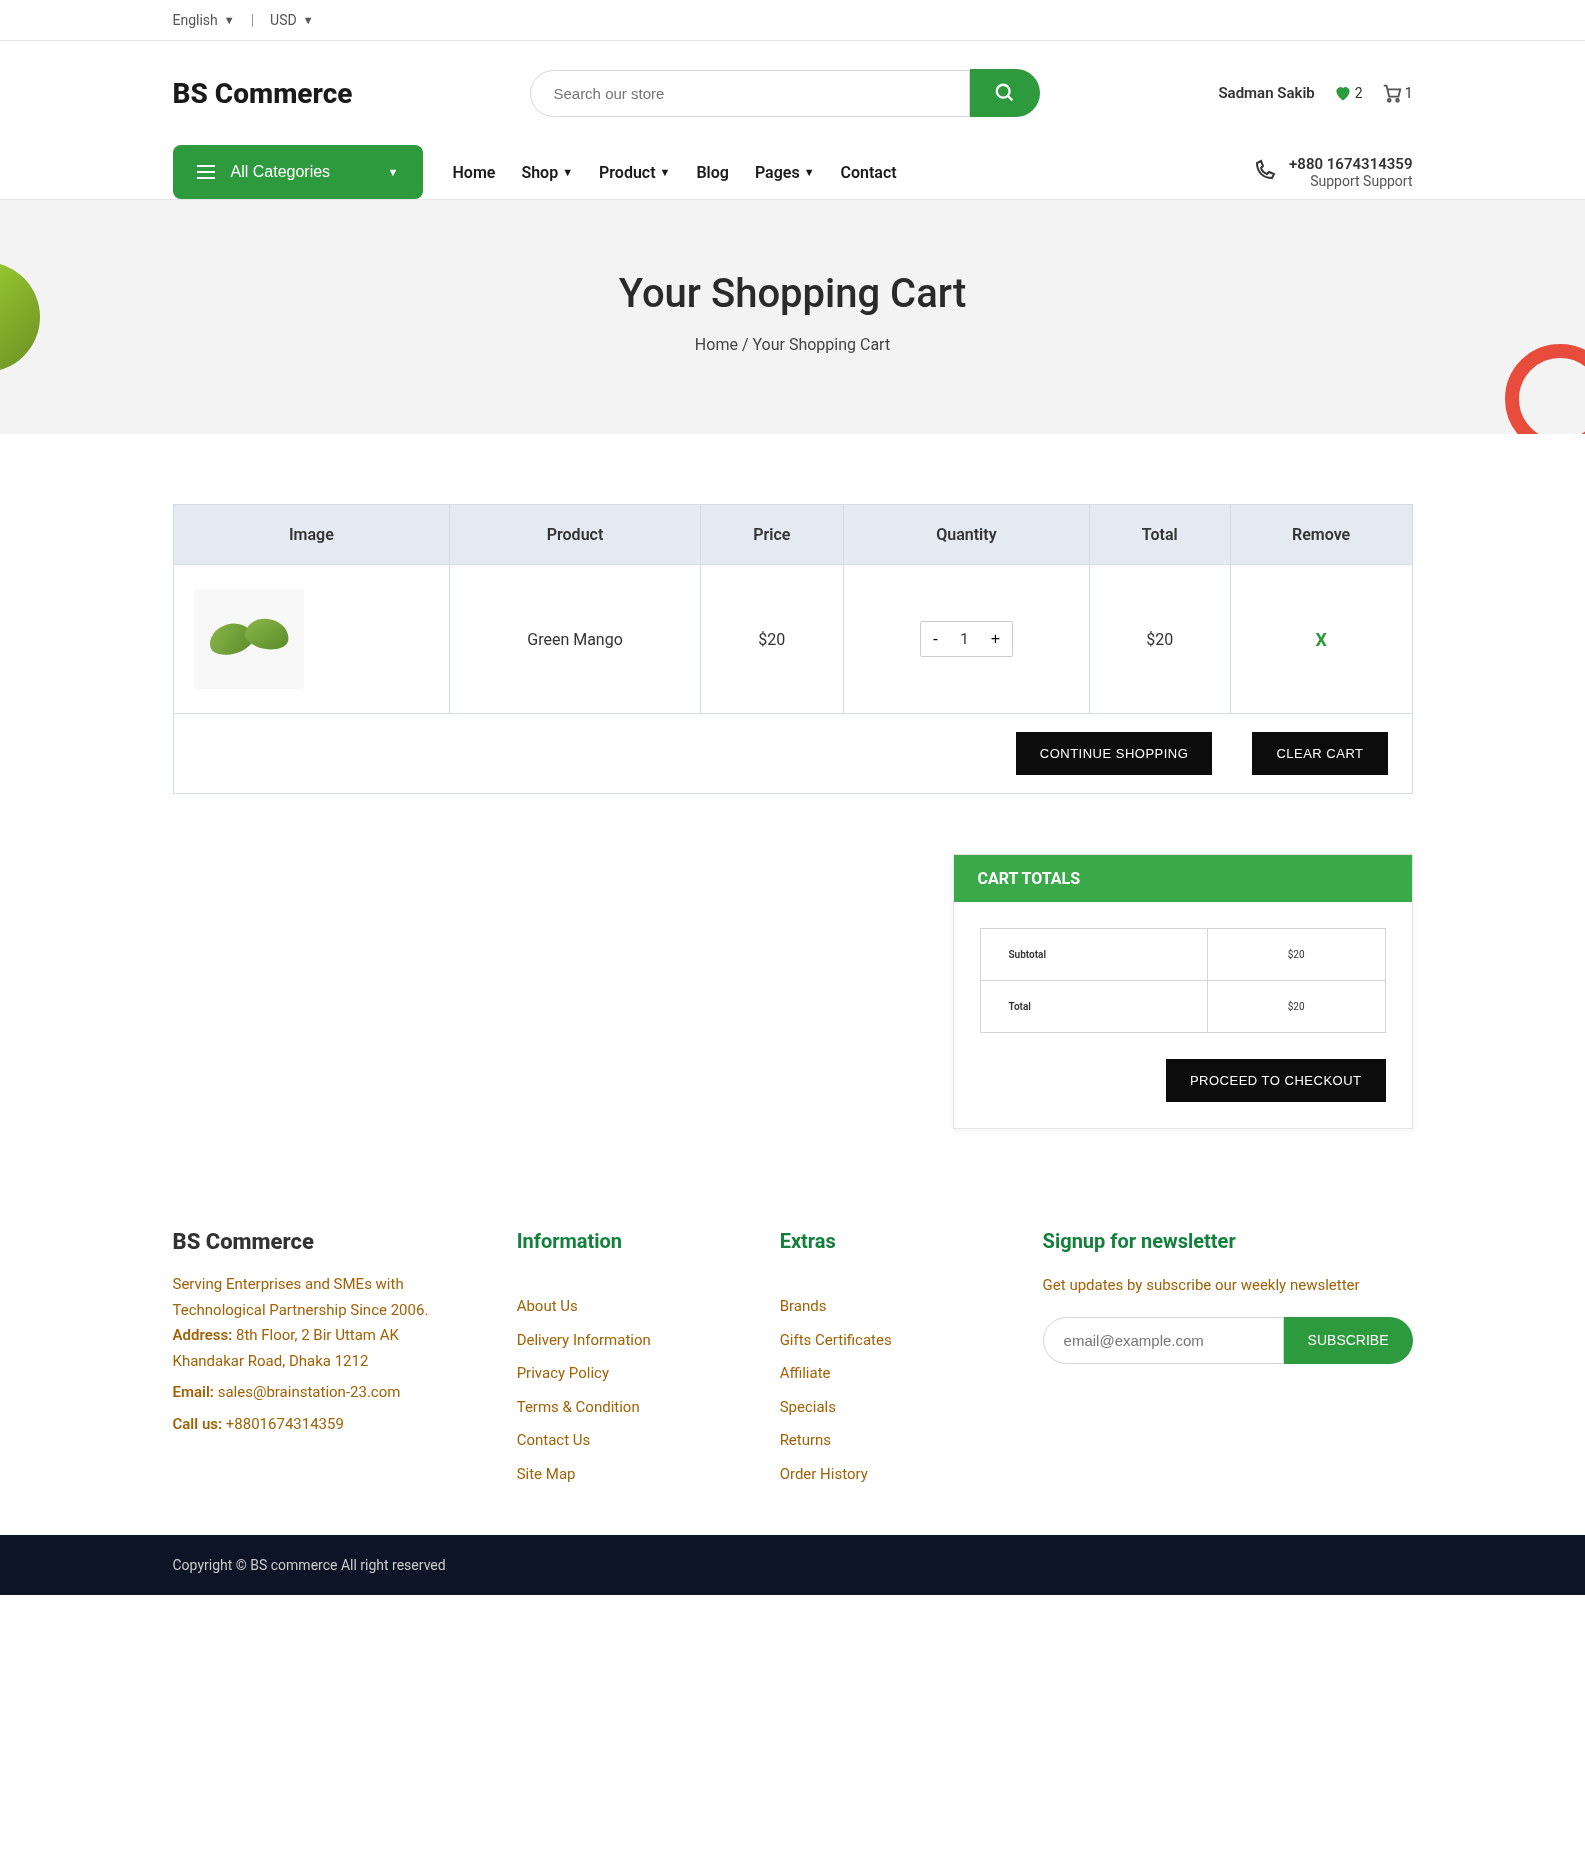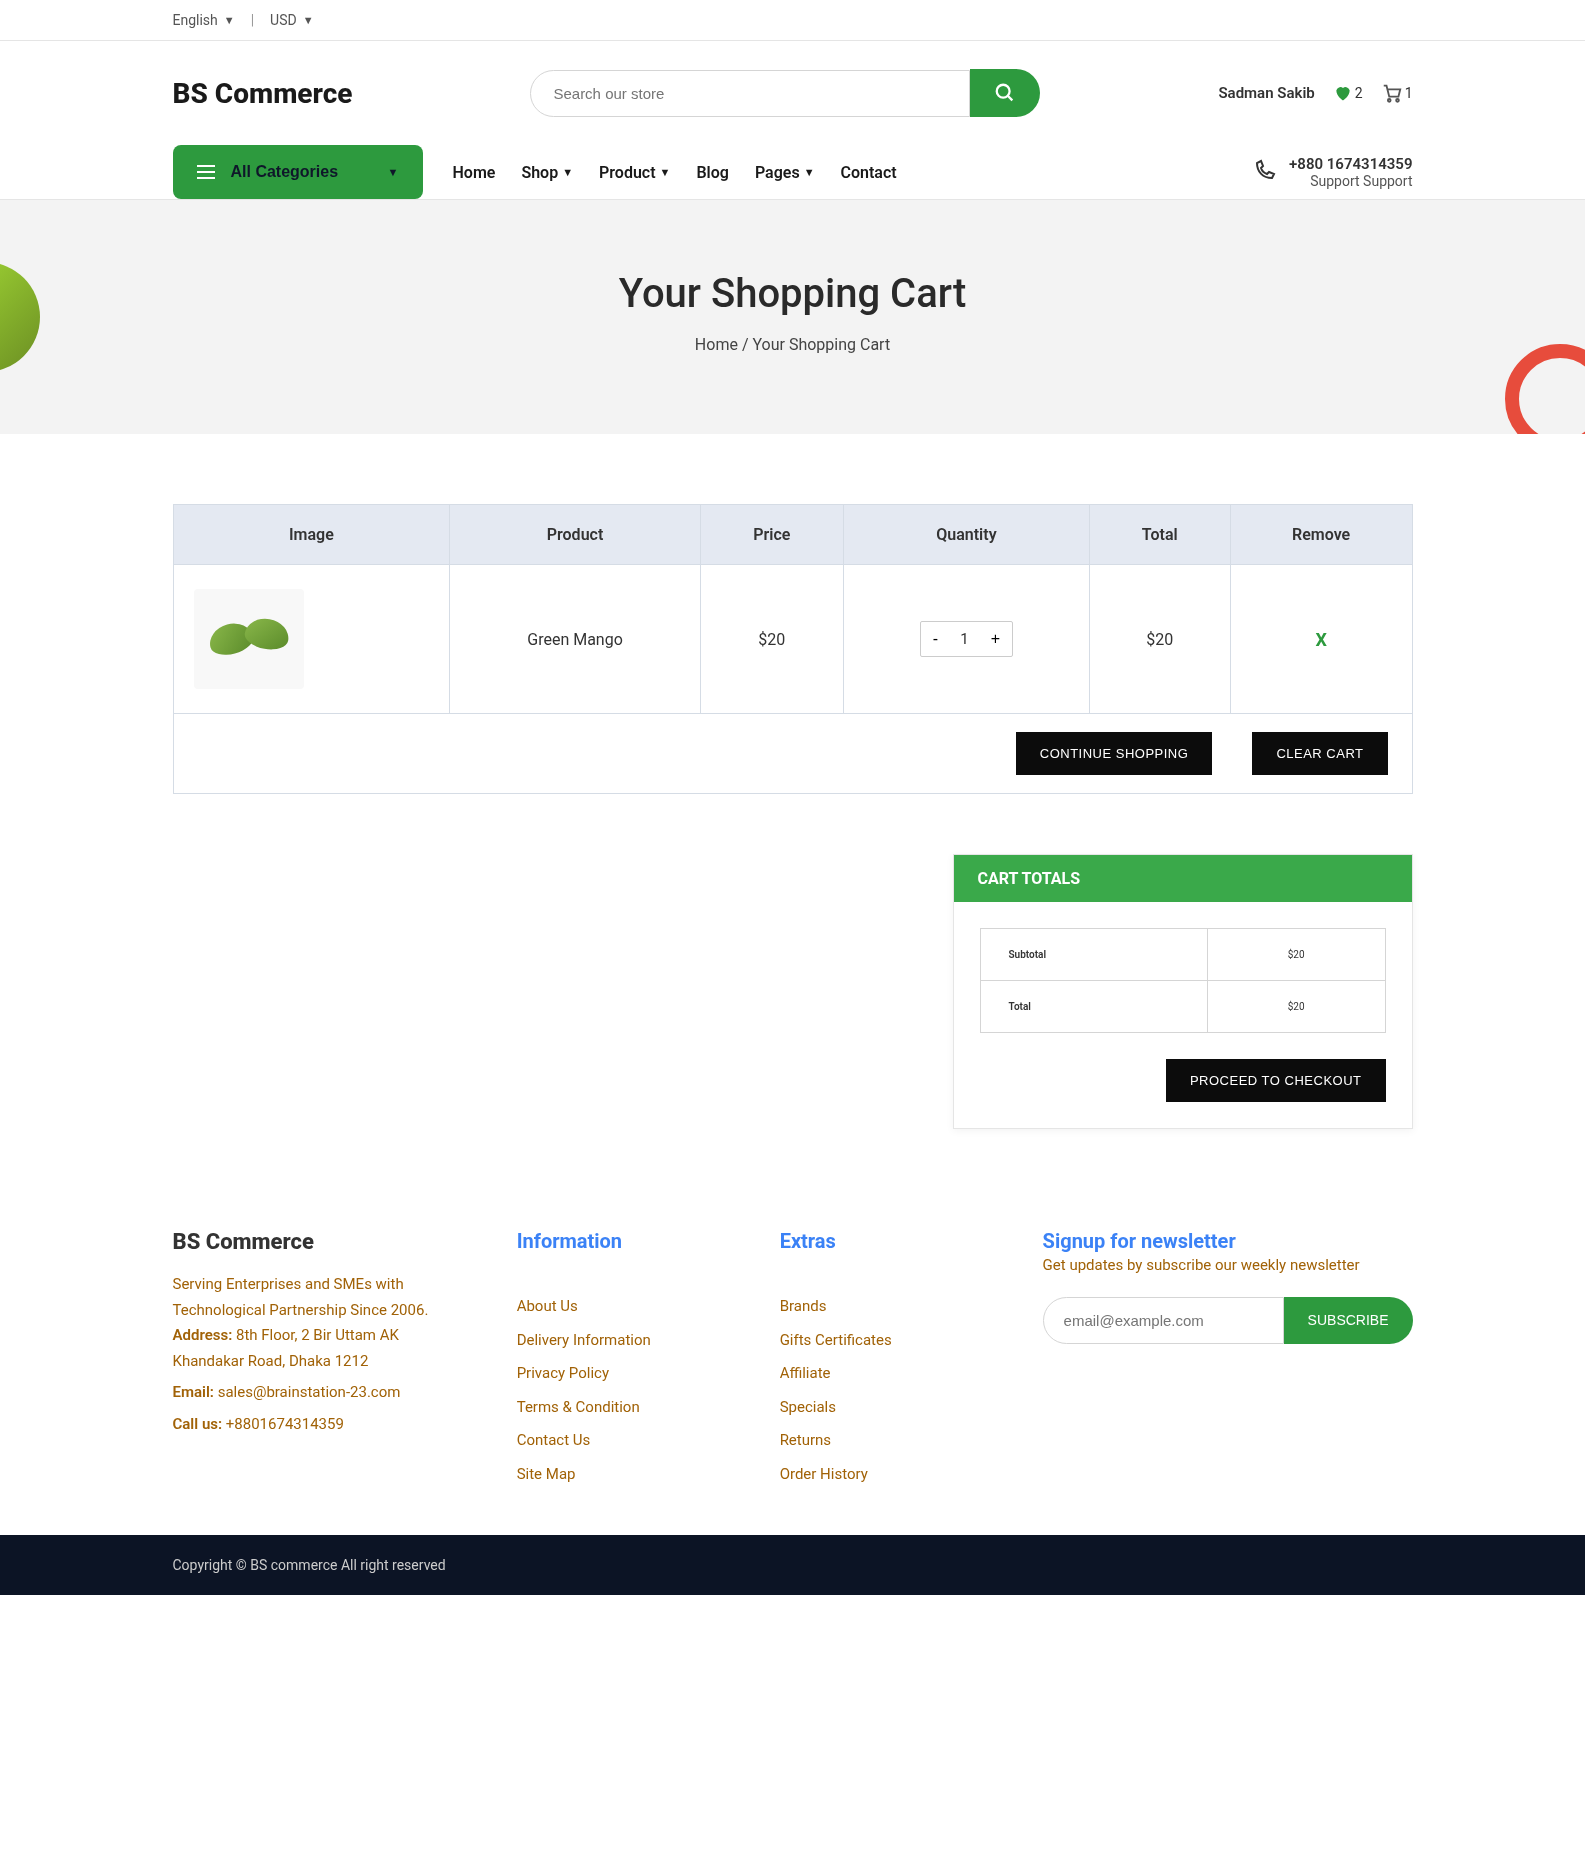--- a/index.html
+++ b/index.html
@@ -23,21 +23,21 @@
 .header-right { display: flex; align-items: center; gap: 18px; }
 .username { font-weight: 600; font-size: 15px; }
 .icon-badge { display: flex; align-items: center; gap: 2px; font-size: 14px; }
 .heart-icon svg { width: 20px; height: 20px; fill: #2d9a3e; }
 .cart-icon svg { width: 22px; height: 22px; fill: none; stroke: #555; stroke-width: 2; }
 
 
 .nav-row { border-bottom: 1px solid #e5e5e5; }
 .nav-row .container { display: flex; align-items: center; justify-content: space-between; }
 .nav-left { display: flex; align-items: center; gap: 30px; }
-.cat-btn { background: #2d9a3e; color: #0f172a; border: none; border-radius: 8px; padding: 18px 24px; display: flex; align-items: center; gap: 20px; font-size: 16px; font-weight: 700; cursor: pointer; min-width: 250px; justify-content: space-between; }
+.cat-btn { background: #2d9a3e; color: #ffffff; border: none; border-radius: 8px; padding: 18px 24px; display: flex; align-items: center; gap: 20px; font-size: 16px; font-weight: 400; cursor: pointer; min-width: 250px; justify-content: space-between; }
 .cat-btn-left { display: flex; align-items: center; gap: 16px; }
 .main-nav { display: flex; gap: 26px; }
 .nav-item { font-size: 16px; font-weight: 600; color: #1a1a1a; cursor: pointer; display: flex; align-items: center; gap: 4px; }
 .nav-right { display: flex; align-items: center; gap: 12px; text-align: right; }
 .phone-icon svg { width: 24px; height: 24px; }
 .phone-text .num { font-weight: 600; font-size: 15px; }
 .phone-text .sup { font-size: 14px; color: #555; }
 
 
 .hero { background: #f3f3f3; padding: 70px 0 80px; text-align: center; position: relative; overflow: hidden; }
@@ -73,21 +73,21 @@
 .totals-table td { border: 1px solid #d5d5d5; padding: 20px 28px; font-size: 10px; }
 .totals-table td:first-child { font-weight: 600; }
 .totals-table td:last-child { text-align: center; }
 .checkout-btn-wrap { display: flex; justify-content: flex-end; padding: 0 26px; }
 
 
 .footer { padding: 60px 0 40px; }
 .footer .container { display: flex; gap: 60px; }
 .footer-col { flex: 1; }
 .footer-col.brand { flex: 1.4; }
-.footer-col h3 { font-size: 20px; font-weight: 700; color: #3b82f6; }
+.footer-col h3 { font-size: 20px; font-weight: 700; margin-bottom: 20px; color: #15803d; }
 .footer-col .logo-foot { font-size: 22px; font-weight: 800; margin-bottom: 18px; }
 .footer-col p, .footer-col li { font-size: 15px; color: #a16207; line-height: 1.7; }
 .footer-col ul { list-style: none; margin-top: 41px; }
 .footer-col li { margin-bottom: 8px; cursor: pointer; }
 .footer-col .info-line { margin-bottom: 6px; }
 .footer-col .info-line strong { font-weight: 600; }
 .newsletter-form { display: flex; margin-top: 18px; }
 .newsletter-input { flex: 1; padding: 14px 20px; border: 1px solid #d5d5d5; border-radius: 30px 0 0 30px; font-size: 15px; outline: none; }
 .newsletter-btn { background: #2d9a3e; color: #fff; border: none; border-radius: 0 30px 30px 0; padding: 14px 24px; font-size: 14px; font-weight: 500; cursor: pointer; }
 

